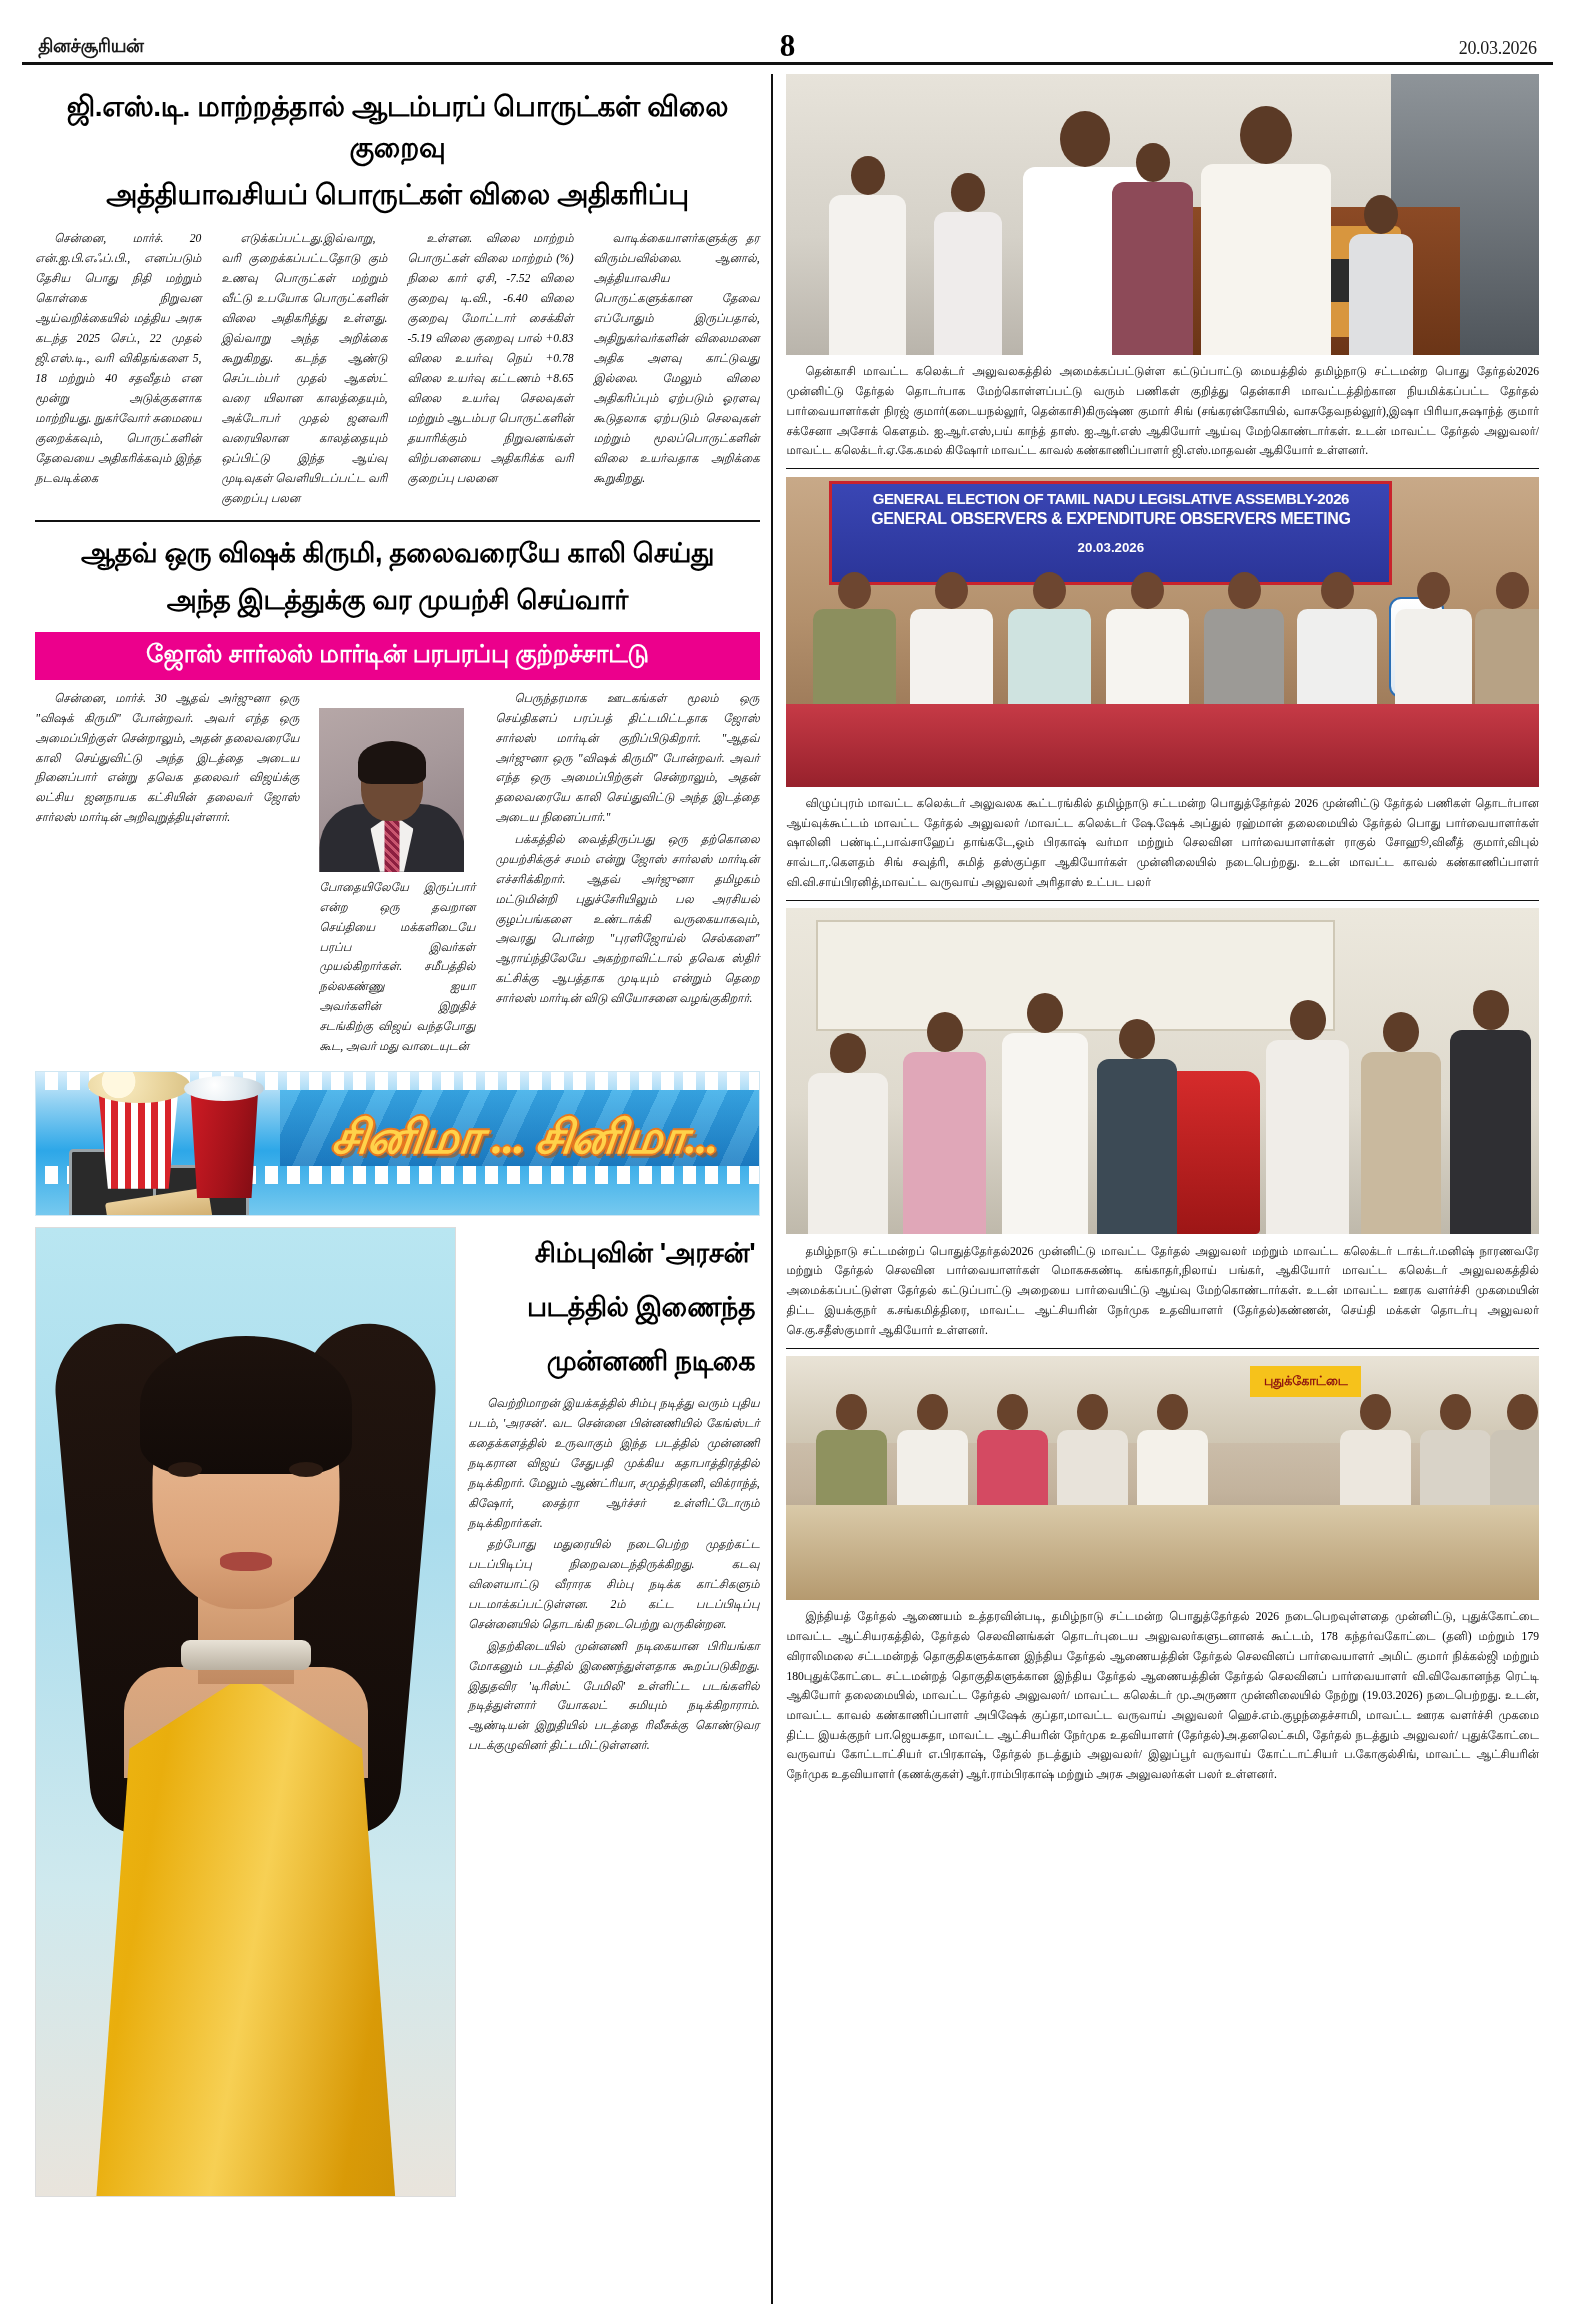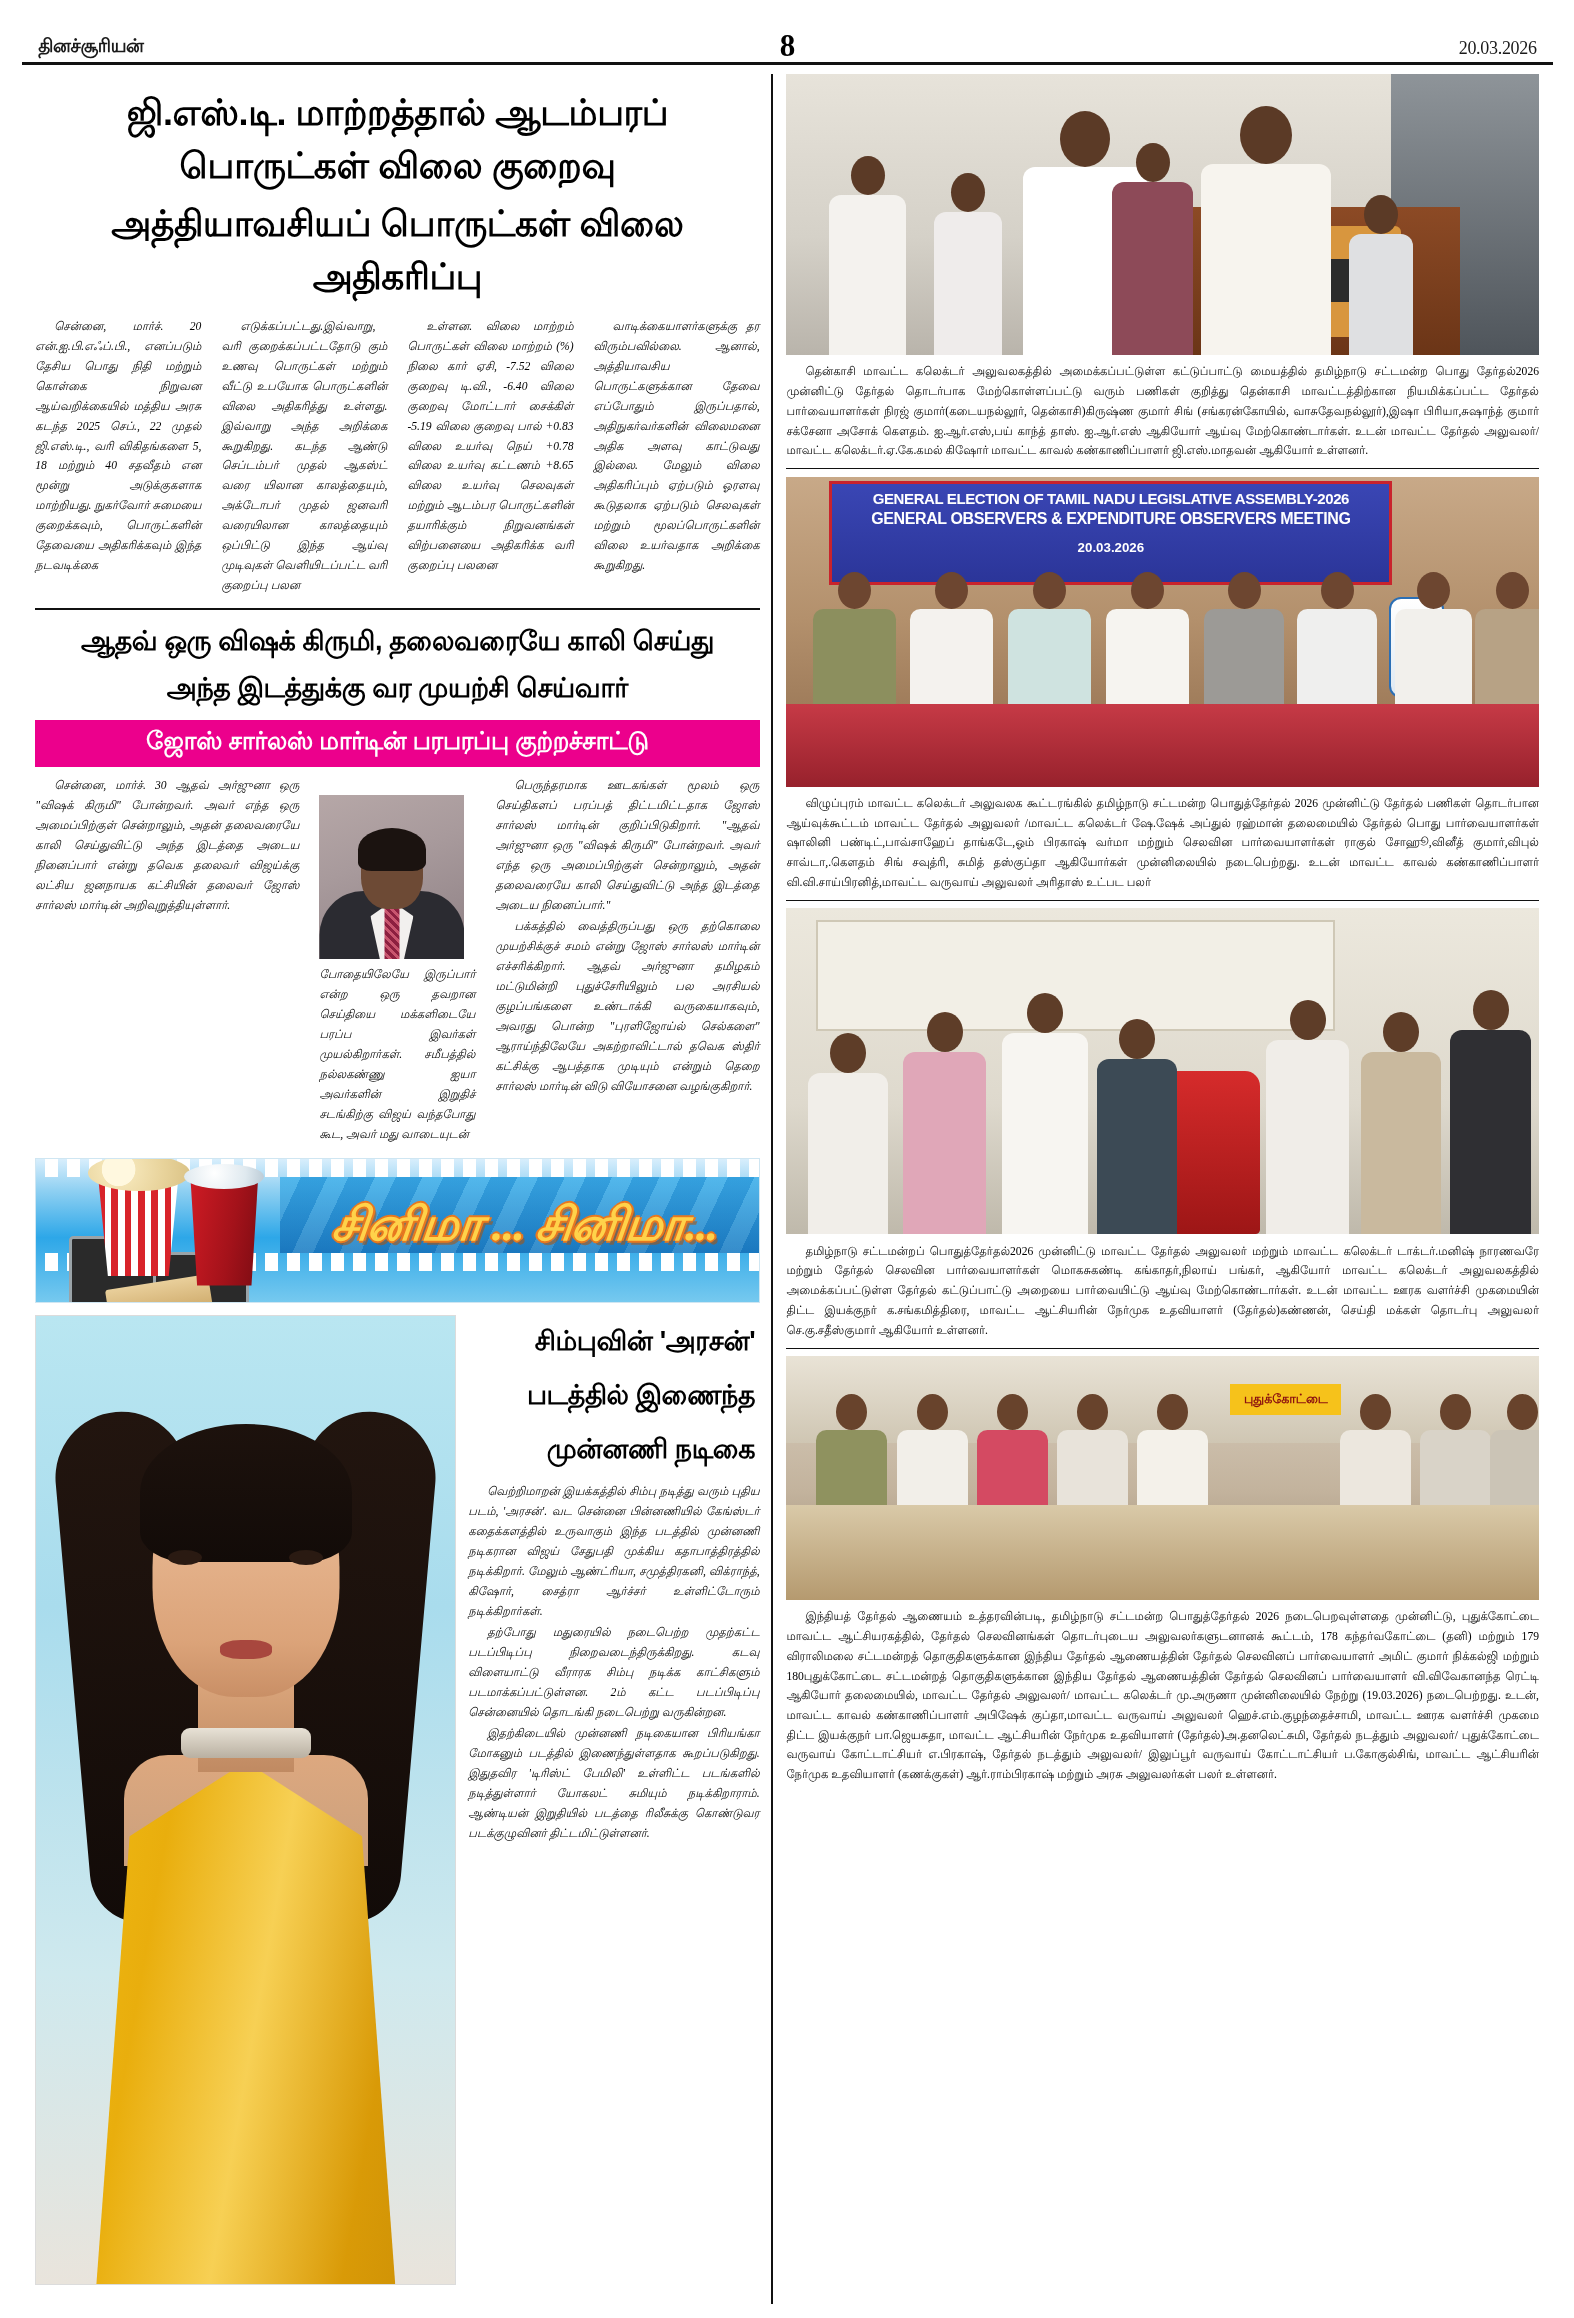--- a/index.html
+++ b/index.html
@@ -54,21 +54,21 @@
 
   
   .headline {
     text-align:center;
     font-family:"Liberation Sans", sans-serif;
     font-weight:bold;
     color:#000;
     line-height:1.46;
     letter-spacing:-0.4px;
   }
-  .hl-1 { font-size:36px; padding:13.3px 4.4px 6px; }
+  .hl-1 { font-size:28px; padding:13.3px 4.4px 6px; }
   .hl-2 { font-size:27px; padding:12px 4.4px 7.4px; }
   .rule-thick { border-top:2.2px solid #111; }
 
   
   .strap {
     background:#ec008c;
     color:#ffffff;
     text-align:center;
     font-weight:bold;
     font-size:24.4px;
@@ -363,23 +363,23 @@
   .p3 .p { position:absolute; bottom:0; }
   .p3 .p .h { width:36px;height:40px;border-radius:50%;background:#5e3d28;margin:0 auto; }
   .p3 .p .b { width:100%;border-radius:12px 12px 0 0; }
 
   
   .p4 { height:244px; background:linear-gradient(180deg,#d9cfc0 0%,#c3b39d 55%,#9c8a73 100%); }
   .p4 .tbl { position:absolute; left:0; right:0; bottom:0; height:95px;
     background:linear-gradient(180deg,#d9c9a8,#b59a6f); }
   .p4 .wall { position:absolute; left:0; right:0; top:0; height:87px;
     background:linear-gradient(180deg,#e9e3d6,#cfc6b3); }
-  .p4 .ptcard { position:absolute; left:444px; top:10.4px; width:111px; height:31px;
+  .p4 .ptcard { position:absolute; left:464px; top:10.4px; width:111px; height:31px;
     background:#f6c21b; color:#8b1010; font-weight:bold; font-size:12.6px;
-    display:flex; align-items:center; justify-content:center;margin-top:18px; }
+    display:flex; align-items:center; justify-content:center; }
   .p4 .s { position:absolute; bottom:89px; }
   .p4 .s .h { width:31px;height:36px;border-radius:50%;background:#68432c;margin:0 auto; }
   .p4 .s .b { width:100%; height:81px; border-radius:10.4px 10.4px 0 0; }
 </style>
 </head>
 <body>
 
 <div class="page">
 
   <div class="masthead">

